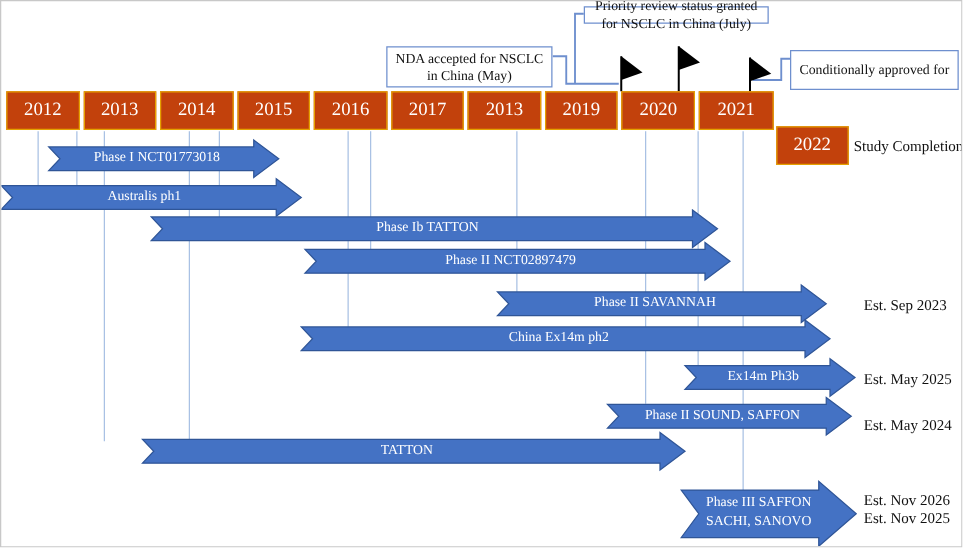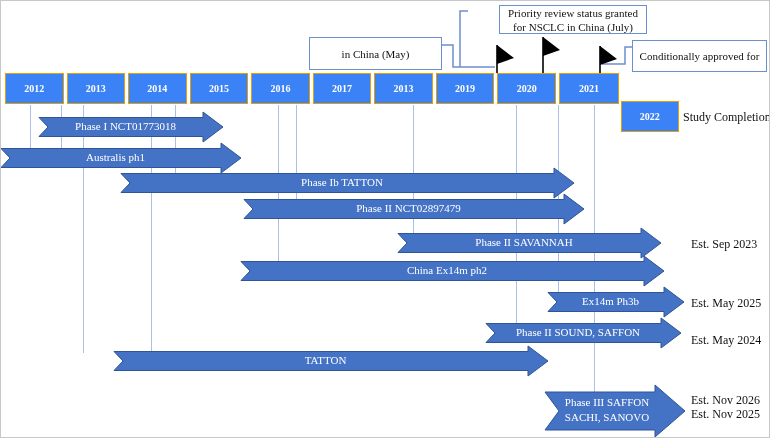--- a/index.html
+++ b/index.html
@@ -2,23 +2,23 @@
 <html><head>
 <meta charset="utf-8">
 <style>
   html,body{margin:0;padding:0;background:#fff;}
   #stage{
     position:relative;width:768px;height:436px;background:#ffffff;
     border:1px solid #c8c8c8;overflow:hidden;
     font-family:"Liberation Serif","DejaVu Serif",serif;
   }
   .year-cell{
-    position:absolute;top:72px;height:31px;background:#3b82f6;
+    position:absolute;top:72px;height:31px;background:#c2410c;
     border:1px solid #E5A000;box-sizing:border-box;
-    color:#fff;font-weight:bold;font-size:10px;
+    color:#fff;font-weight:normal;font-size:15px;
     display:flex;align-items:center;justify-content:center;
   }
   .gridline{position:absolute;width:1px;background:#A9C1E4;}
   .task-label{
     position:absolute;color:#fff;font-size:11px;text-align:center;
     line-height:15px;white-space:nowrap;
   }
   .annotation-box{
     position:absolute;background:#fff;border:1.5px solid #6E8FCE;
     box-sizing:border-box;display:flex;flex-direction:column;
@@ -29,23 +29,24 @@
     position:absolute;font-size:12px;color:#111;white-space:nowrap;
   }
   svg{position:absolute;left:0;top:0;}
 </style>
 </head>
 <body>
 
 <div id="stage">
 
   <div class="annotation-box" style="left:308px;top:36px;width:133px;height:33px;">
+    <div>NDA accepted for NSCLC</div>
     <div>in China (May)</div>
   </div>
-  <div class="annotation-box" style="left:466px;top:4px;width:148px;height:29px;margin-left:32px;">
+  <div class="annotation-box" style="left:466px;top:4px;width:148px;height:14px;">
     <div>Priority review status granted</div>
     <div>for NSCLC in China (July)</div>
   </div>
   <div class="annotation-box" style="left:631px;top:39px;width:135px;height:32px;">
     <div>Conditionally approved for</div>
   </div>
 
   <div class="side-label" style="left:682px;top:109px;">Study Completion</div>
   <div class="side-label" style="left:690px;top:236px;">Est. Sep 2023</div>
   <div class="side-label" style="left:690px;top:295px;">Est. May 2025</div>

